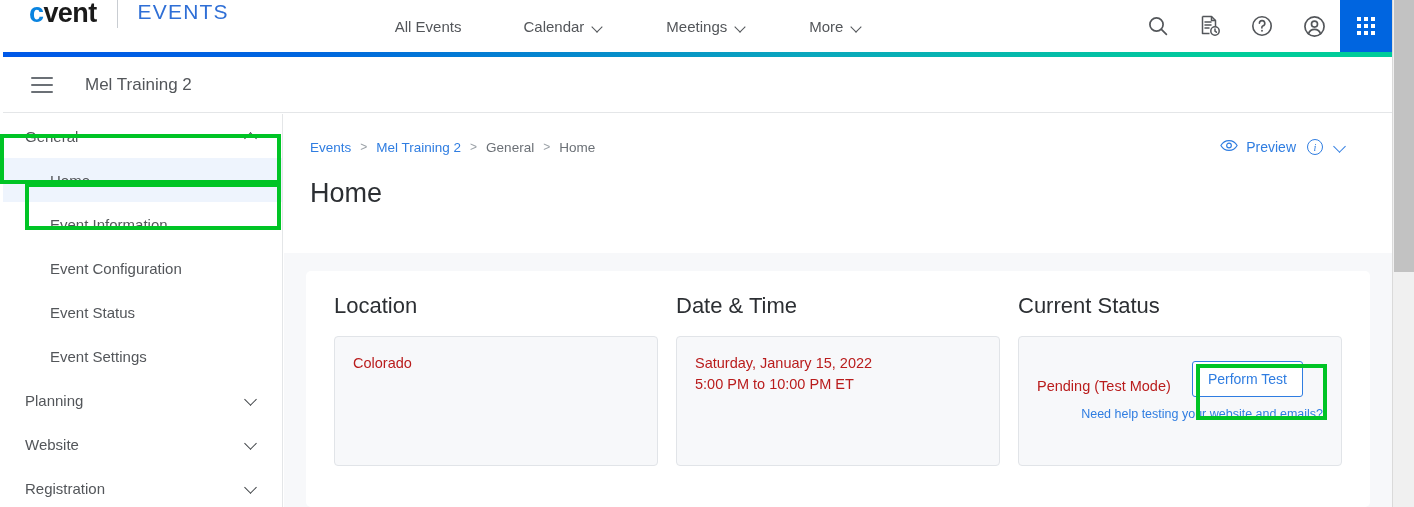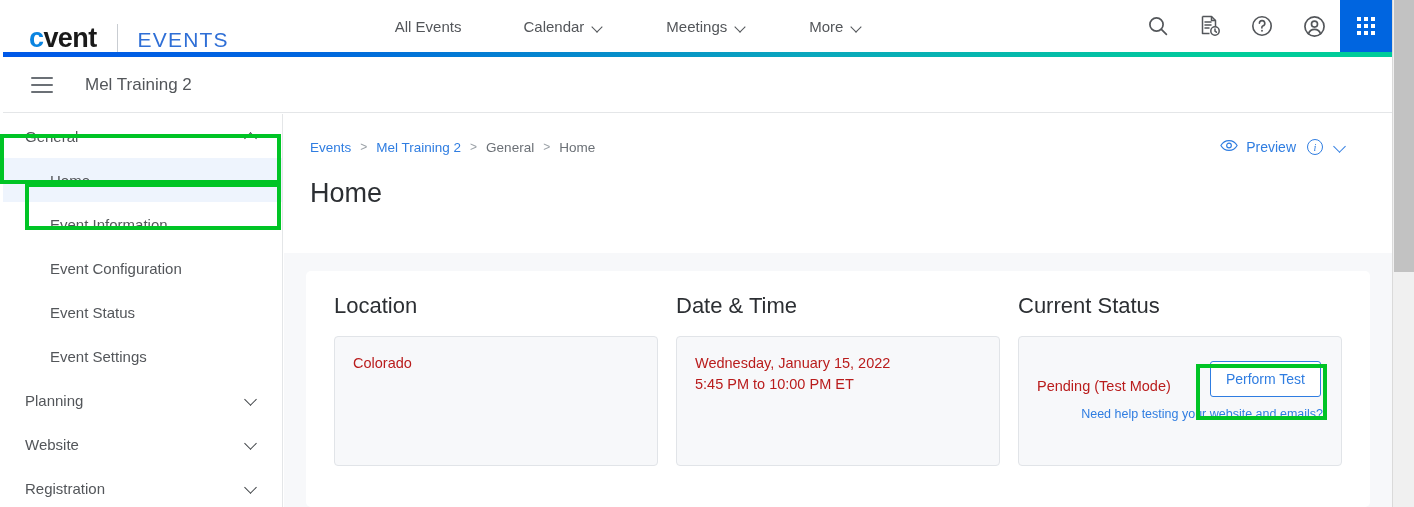--- a/index.html
+++ b/index.html
@@ -24,21 +24,21 @@
     position: absolute;
     top: 0; left: 0;
     width: 1392px;
     height: 52px;
     background: #ffffff;
     display: flex;
     align-items: center;
   }
   .brand {
     display: flex;
-    align-items: flex-end;
+    align-items: flex-start;
     margin-left: 29px;
     height: 52px;
   }
   .brand-logo {
     font-size: 27px;
     font-weight: 700;
     letter-spacing: -0.6px;
     color: #1a1a1a;
     line-height: 1;
   }
@@ -316,21 +316,21 @@
     border: 1px solid #2f7de1;
     background: #ffffff;
     color: #2f7de1;
     font-size: 14px;
     border-radius: 3px;
     padding: 9px 15px;
     cursor: pointer;
     font-family: "Liberation Sans", sans-serif;
     white-space: nowrap;
     margin-top: 8px;
-    margin-right: 2px;
+    margin-right: 20px;
   }
   .help-link {
     font-size: 12.5px;
     color: #2f7de1;
     text-decoration: none;
     cursor: pointer;
     display: block;
     margin-top: 10px;
     text-align: right;
   }
@@ -519,22 +519,22 @@
         <div class="card">
           <div class="card-title">Location</div>
           <div class="card-body">
             <div class="card-text">Colorado</div>
           </div>
         </div>
 
         <div class="card">
           <div class="card-title">Date &amp; Time</div>
           <div class="card-body">
-            <div class="card-text">Wednesday, January 15, 2022</div>
-            <div class="card-text">5:45 PM to 10:00 PM ET</div>
+            <div class="card-text">Saturday, January 15, 2022</div>
+            <div class="card-text">5:00 PM to 10:00 PM ET</div>
           </div>
         </div>
 
         <div class="card">
           <div class="card-title">Current Status</div>
           <div class="card-body">
             <div class="status-row">
               <div class="card-text">Pending (Test Mode)</div>
               <button class="btn-outline">Perform Test</button>
             </div>

